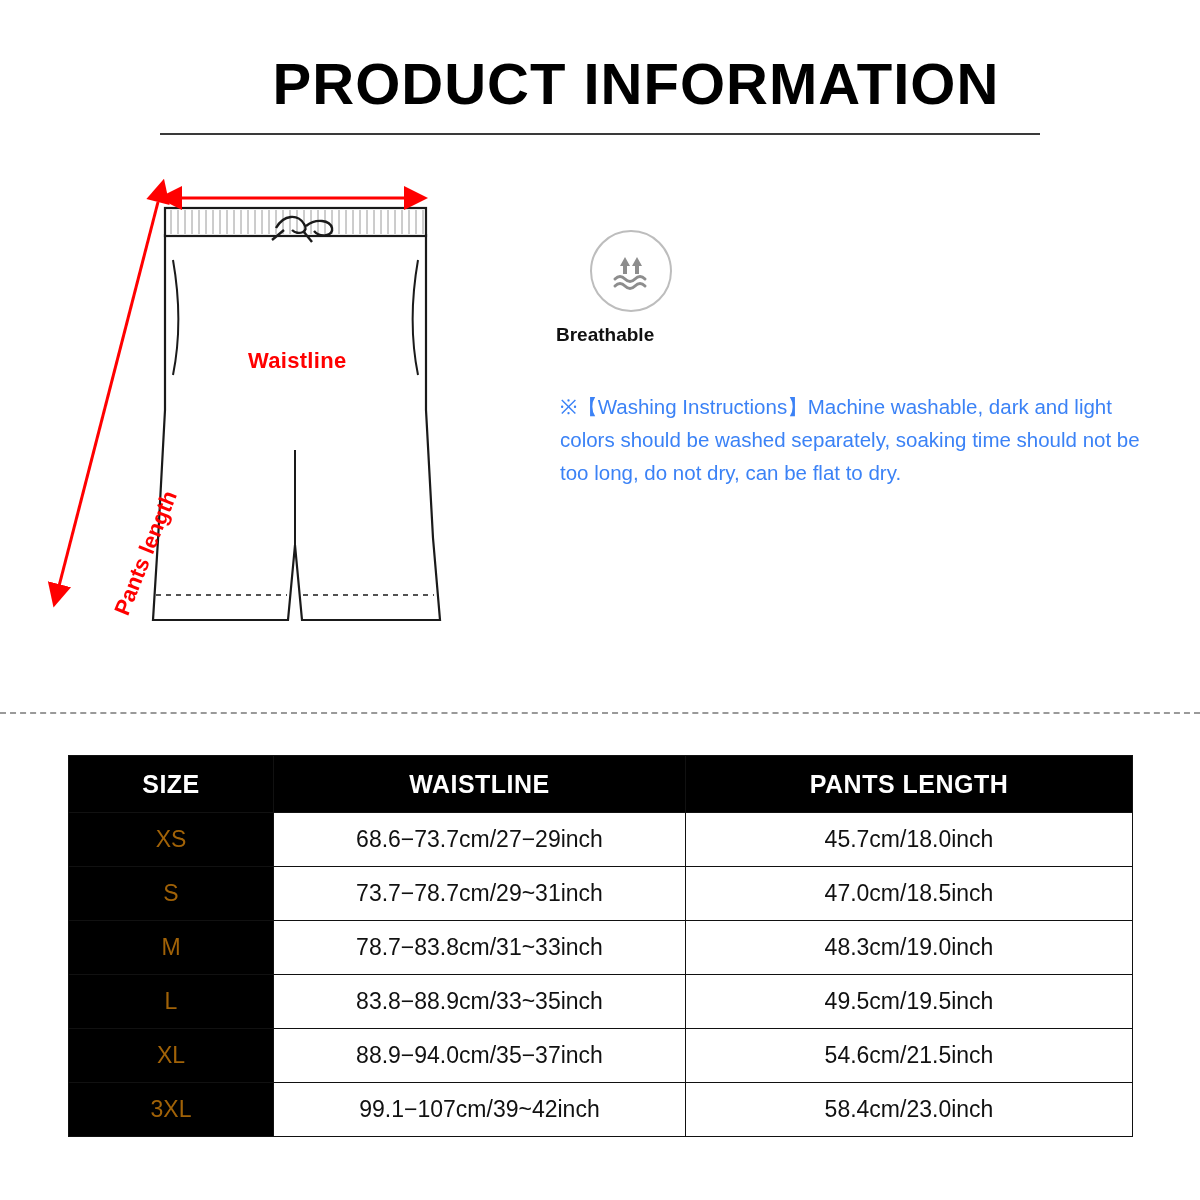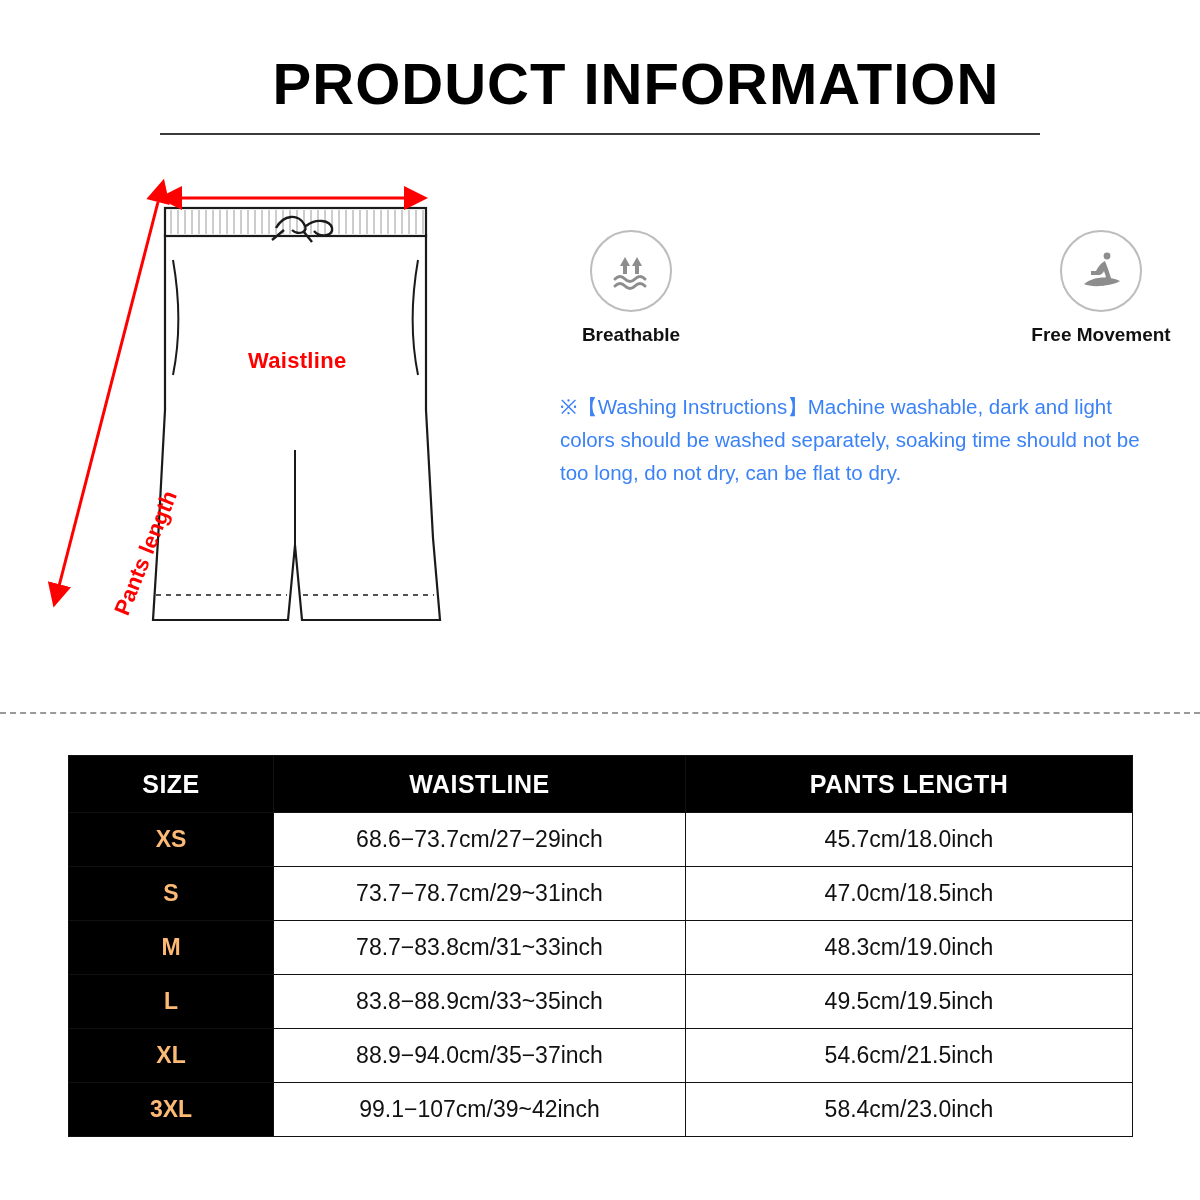--- a/index.html
+++ b/index.html
@@ -81,21 +81,21 @@
   .features {
     position: absolute;
     left: 556px;
     top: 230px;
     width: 620px;
     display: flex;
     justify-content: space-between;
   }
   .feature {
     width: 150px;
-    text-align: center;
+    text-align: left;
   }
   .feature .circle {
     width: 78px;
     height: 78px;
     border: 2px solid #bdbdbd;
     border-radius: 50%;
     margin: 0 auto 12px auto;
     display: flex;
     align-items: center;
     justify-content: center;
@@ -157,22 +157,22 @@
     background: #000;
     color: #fff;
     font-weight: 700;
     font-size: 25px;
     letter-spacing: 0.5px;
     height: 54px;
     margin-left: 40px;
   }
   table.size-table tbody td.size-cell {
     background: #000;
-    color: #fdba74;
-    font-weight: 700;
+    color: #a16207;
+    font-weight: 400;
   }
   col.c1 { width: 205px; }
   col.c2 { width: 412px; }
   col.c3 { width: 447px; }
 </style>
 </head>
 <body>
 
 <div class="page">
 
@@ -271,30 +271,20 @@
             <path d="M8 32 q5 -5 10 0 q5 5 10 0 q5 -5 10 0"></path>
             <path d="M8 39 q5 -5 10 0 q5 5 10 0 q5 -5 10 0"></path>
           </g>
         </svg>
       </div>
       <div class="cap">Breathable</div>
     </div>
 
 
 
-    <div class="feature">
-      <div class="circle">
-        <svg width="50" height="50" viewBox="0 0 50 50">
-          <circle cx="31" cy="10" r="3.4" fill="#8d8d8d"></circle>
-          <path d="M29 15 C25 17, 22 21, 20 25 L15 25 l0 4 l8 0 c2 0 4 -2 5 -4 l2 6 l-6 6 l3 3 l8 -8 l-3 -9 z" fill="#8d8d8d"></path>
-          <path d="M8 38 C18 30, 34 30, 44 35 C36 40, 16 42, 8 38 Z" fill="#8d8d8d"></path>
-        </svg>
-      </div>
-      <div class="cap">Free Movement</div>
-    </div>
 
   </div>
 
   <div class="notes">
     <p>※【Washing Instructions】Machine washable, dark and light colors should be washed separately, soaking time should not be too long, do not dry, can be flat to dry.</p>
   </div>
 
   <div class="sep"></div>
 
   <div class="table-wrap">

